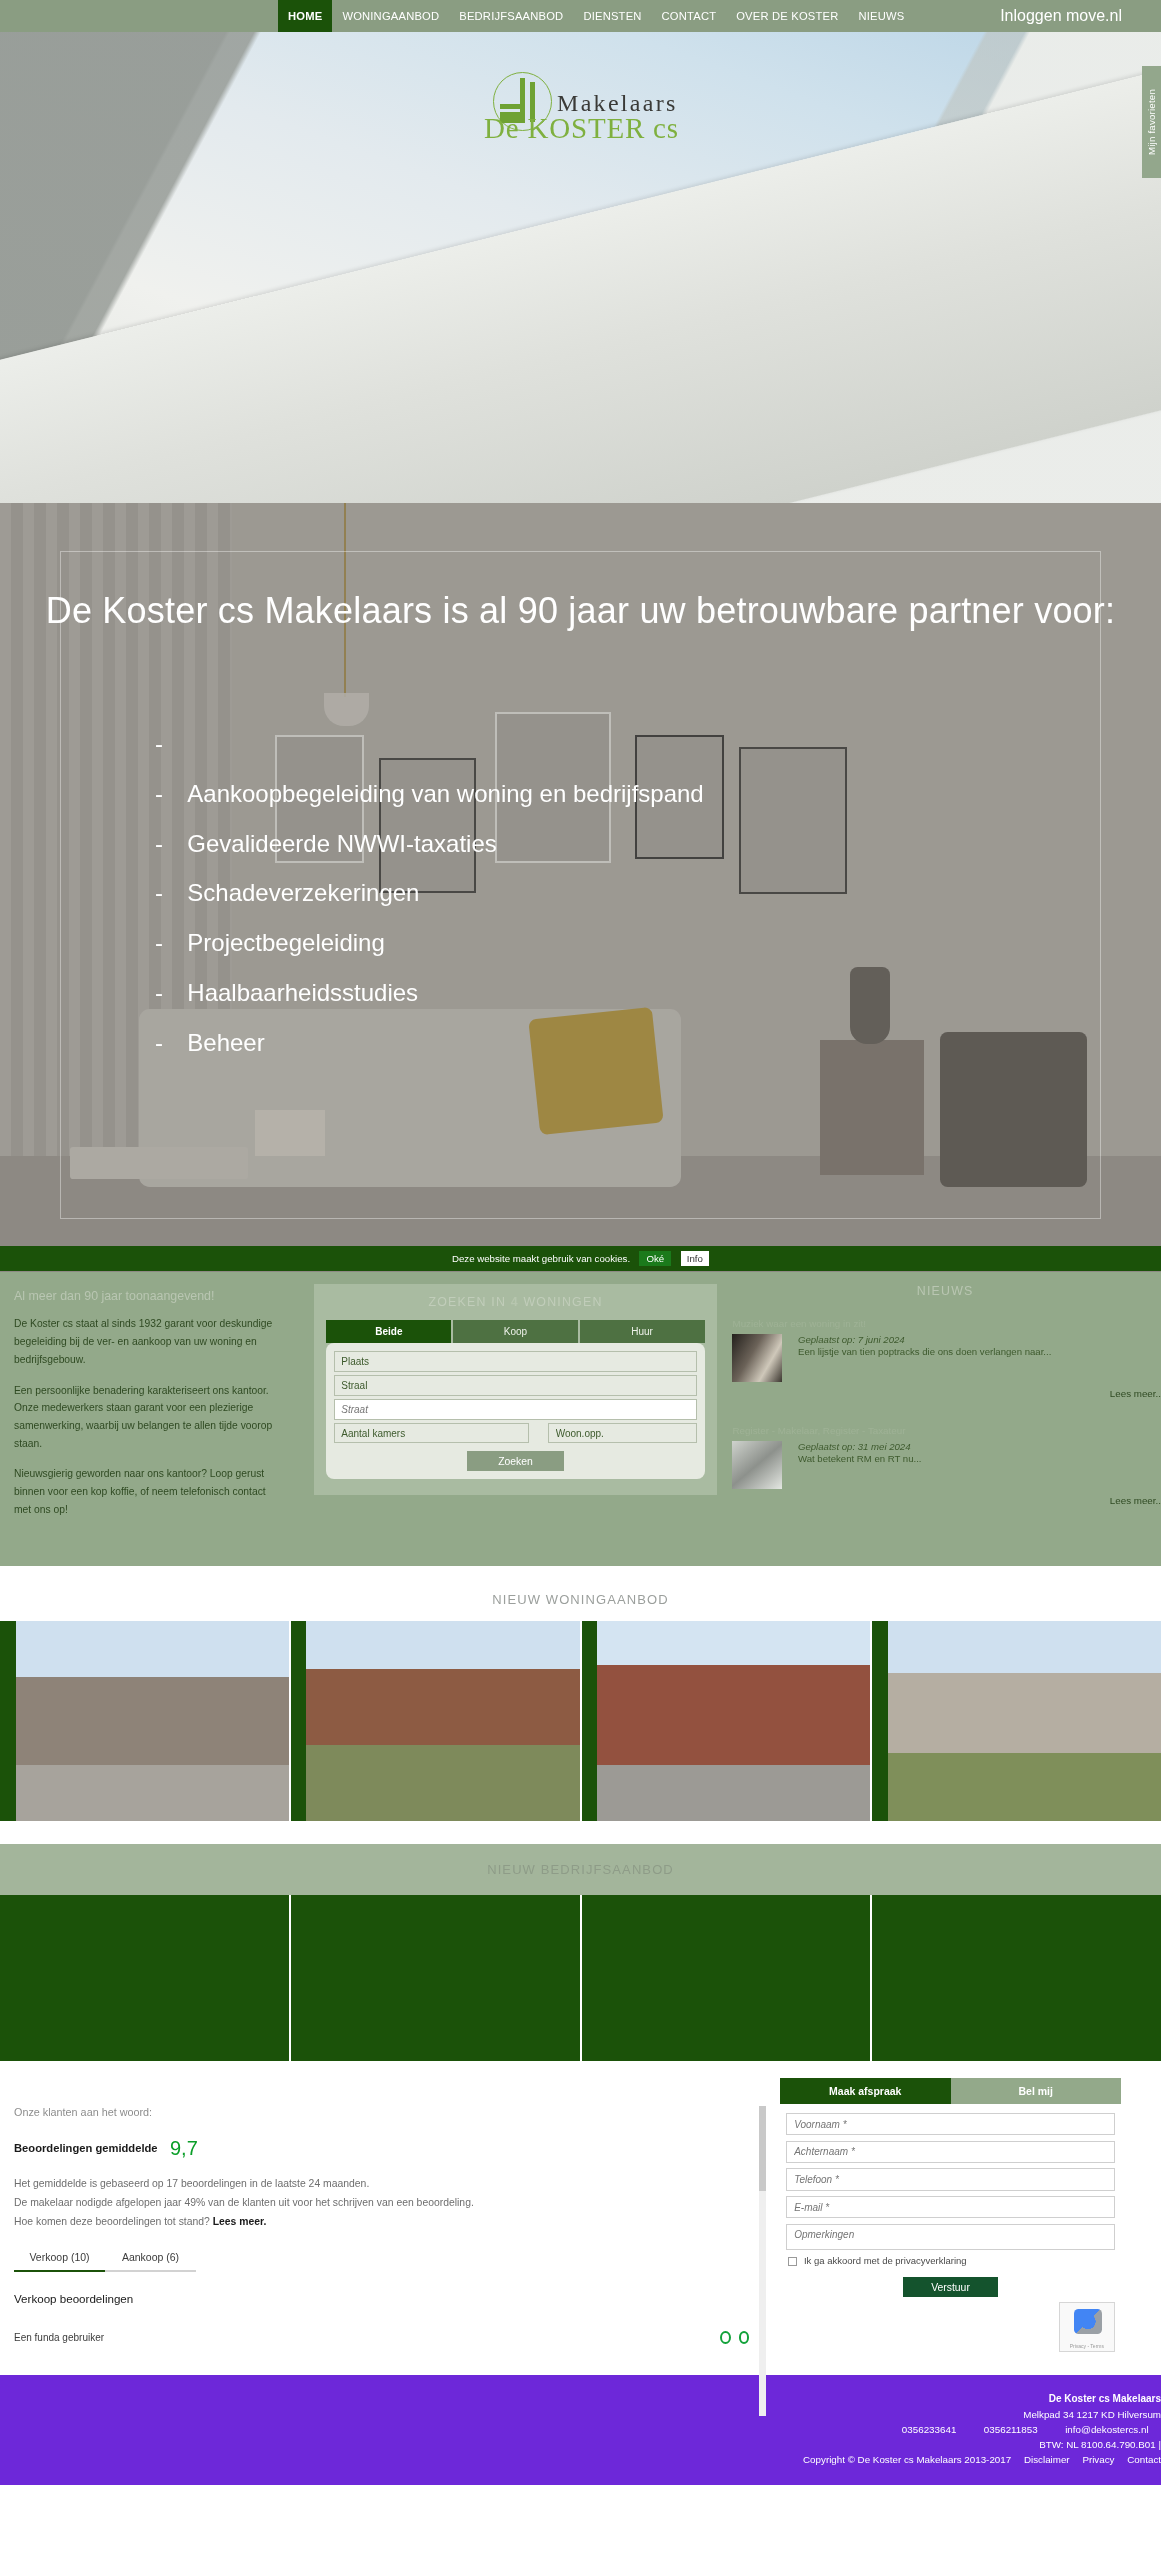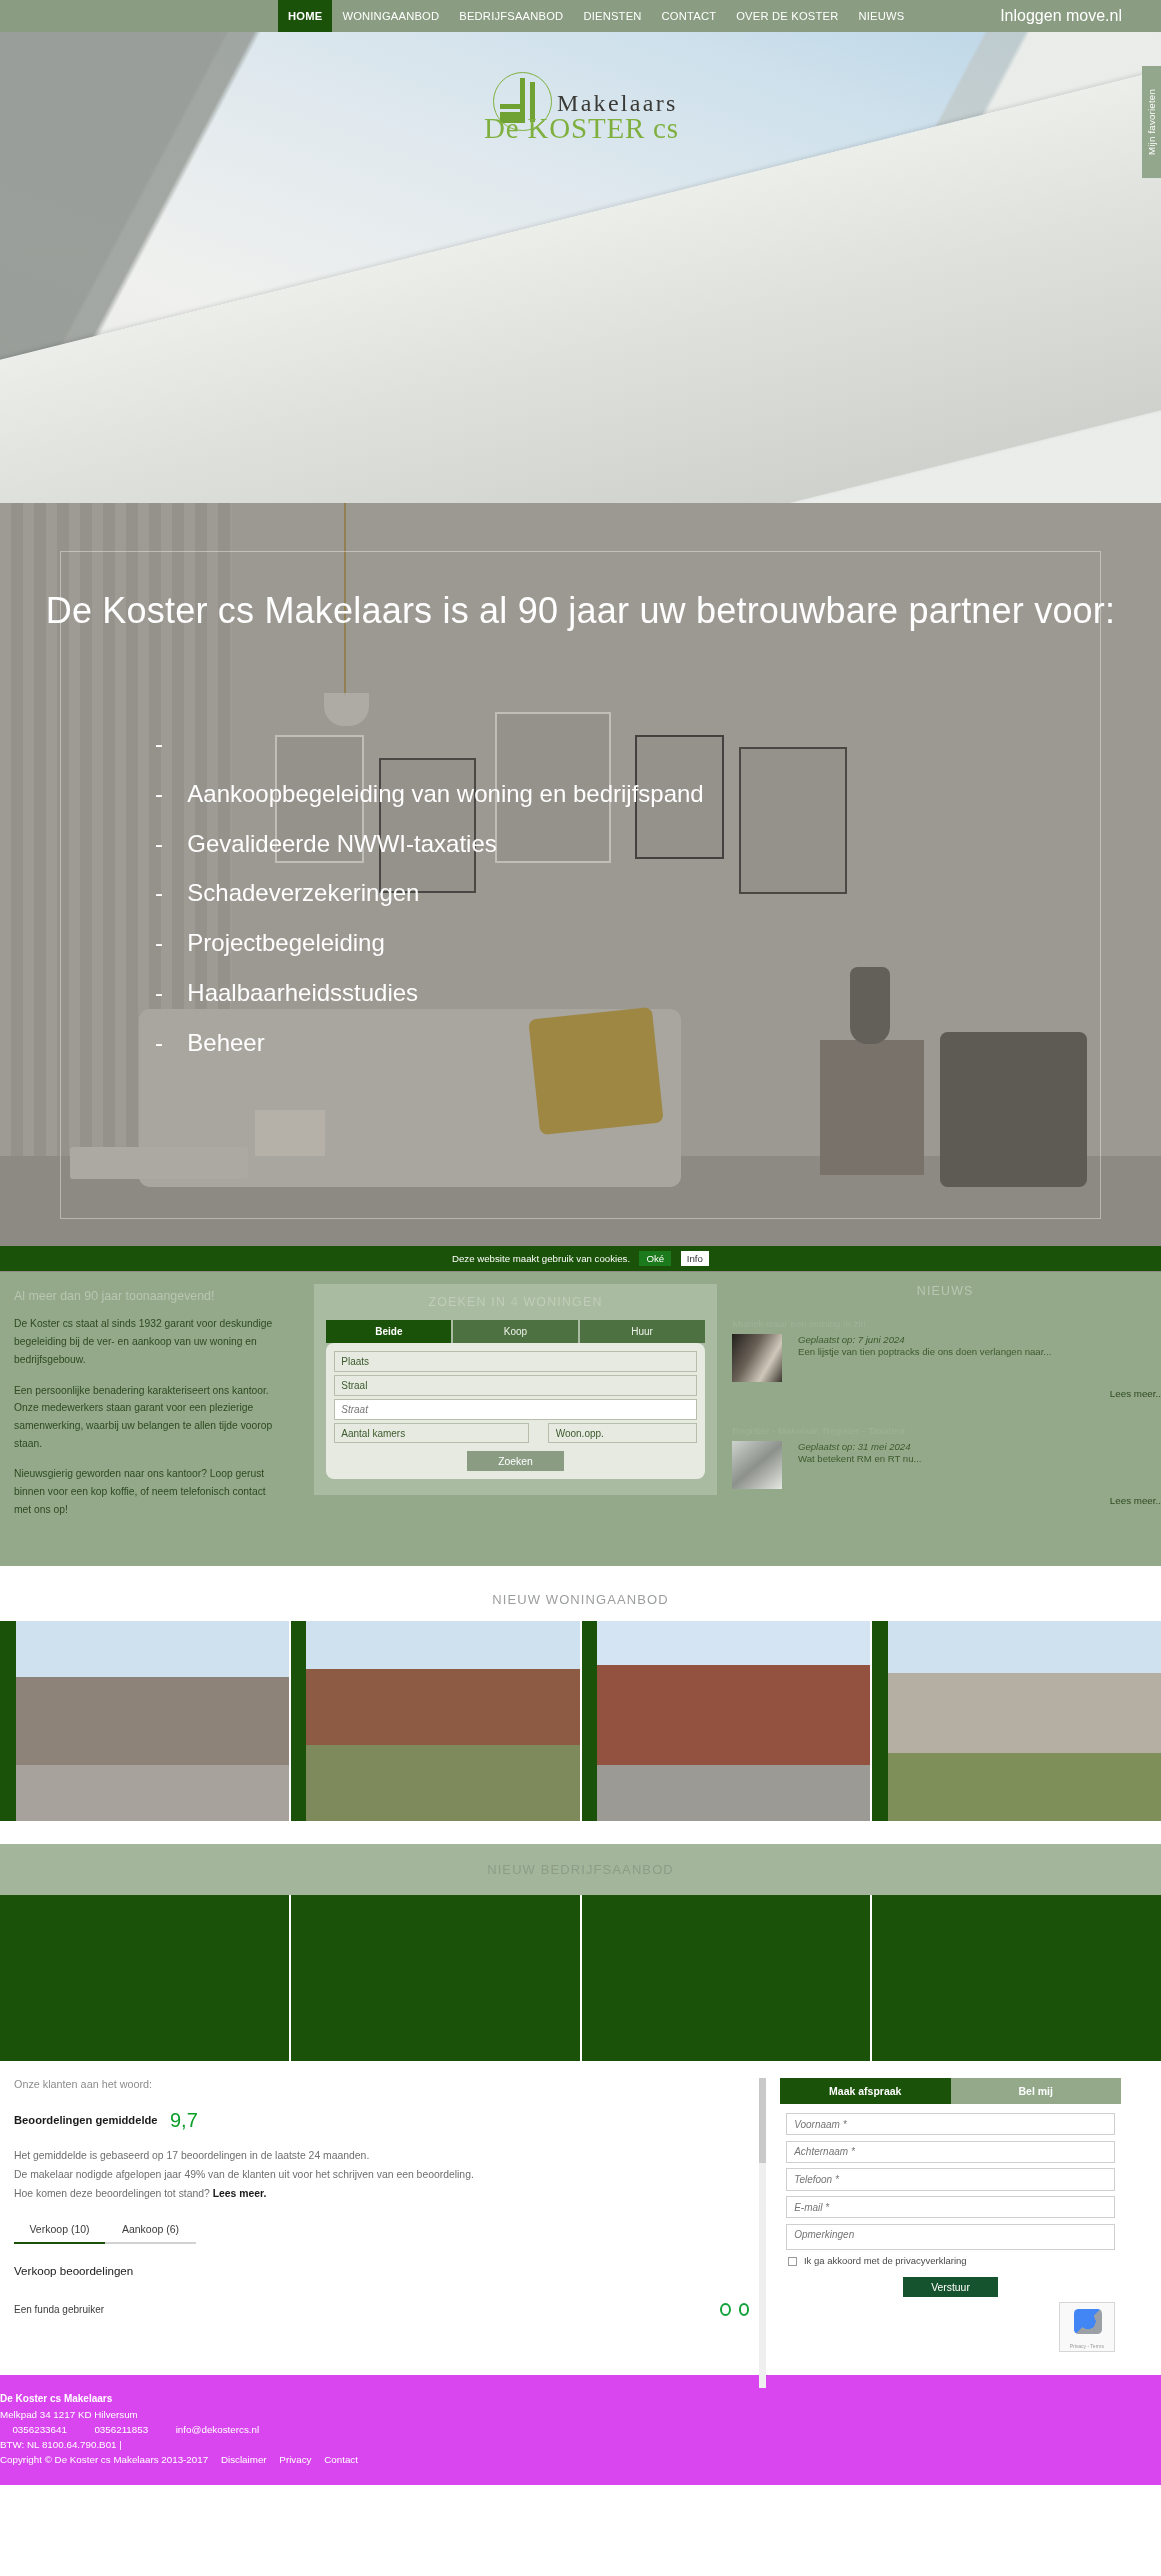--- a/index.html
+++ b/index.html
@@ -257,21 +257,21 @@
     background:#a3b59b; height:51px; display:flex; align-items:center; justify-content:center;
   }
   .biz-title { color:#8e9c88; font-size:13px; letter-spacing:1.1px; }
   .biz-strip { display:flex; height:166px; background:#1b5209; }
   .biz-cell { flex:1; border-right:2.3px solid #ffffff; }
   .biz-cell:last-child { border-right:none; }
   .biz-spacer { height:23px; background:#fff; }
 
   
   .lower { display:flex; background:#fff; padding:17px 14px 23px; gap:0; }
-  .reviews { width:743px; position:relative; }
+  .reviews { width:743px; position:relative;margin-top:28px; }
   .rev-lead { color:#8d8d8d; font-size:10.8px; margin-bottom:18.6px; }
   .rev-avg-row { display:flex; align-items:center; gap:12.4px; margin-bottom:14px; }
   .rev-avg-label { font-size:11.2px; font-weight:700; color:#1a1a1a; }
   .rev-avg-num { font-size:20px; color:#0a9e28; font-weight:400; }
   .rev-note { color:#6e6e6e; font-size:10.4px; line-height:1.85; }
   .rev-note .strong { color:#1a1a1a; font-weight:600; }
   .rev-tabs { display:flex; margin-top:20px; }
   .rev-tab { font-size:10.5px; color:#3b3b3b; padding:0 0 7px 0; width:91px; text-align:center; cursor:pointer; }
   .rev-tab.active { border-bottom:2.3px solid #1b5209; }
   .rev-tab.idle { border-bottom:2.3px solid #d2d2d2; }
@@ -317,21 +317,21 @@
   .recaptcha .sym {
     position:absolute; left:14px; top:6.2px; width:28px; height:25px;
     background:
       radial-gradient(circle at 50% 50%, #4285f4 0 40%, transparent 41%),
       linear-gradient(135deg,#4285f4 50%, #9aa0a6 50%);
     border-radius:4.6px;
   }
   .recaptcha .cap { position:absolute; bottom:1.5px; left:0; right:0; text-align:center; font-size:5px; color:#9a9a9a; }
 
   
-  .footer { background:#d946ef; padding:18.6px 0 20px; text-align:left; }
+  .footer { background:#6d28d9; padding:18.6px 0 20px; text-align:right; }
   .footer .f1 { color:#fff; font-size:10px; font-weight:700; margin-bottom:4.6px; }
   .footer .f2 { color:#fff; font-size:9.8px; margin-bottom:3.9px; }
   .footer .f3 { color:#fff; font-size:9.8px; margin-bottom:3.9px; }
   .footer .f3 span { margin:0 12.4px; }
   .footer .f4 { color:#fff; font-size:9.8px; margin-bottom:3.9px; }
   .footer .f5 { color:#fff; font-size:9.8px; }
   .footer .f5 a { color:#fff; text-decoration:none; margin-left:10px; cursor:pointer; }
 </style>
 </head>
 <body>

